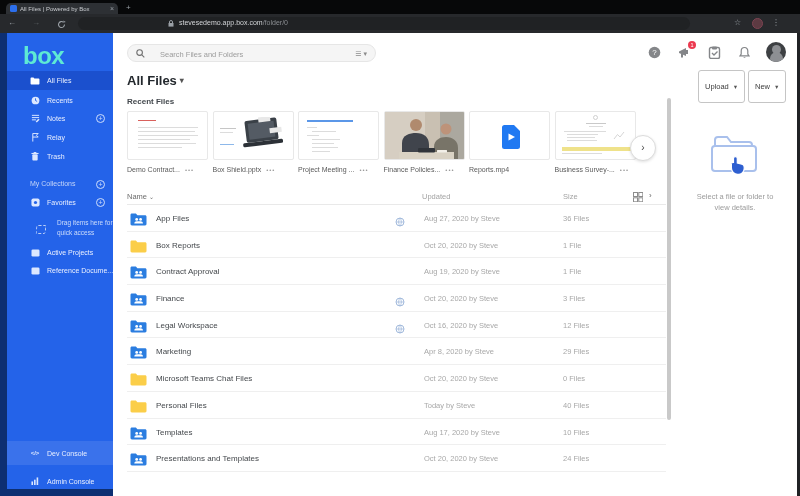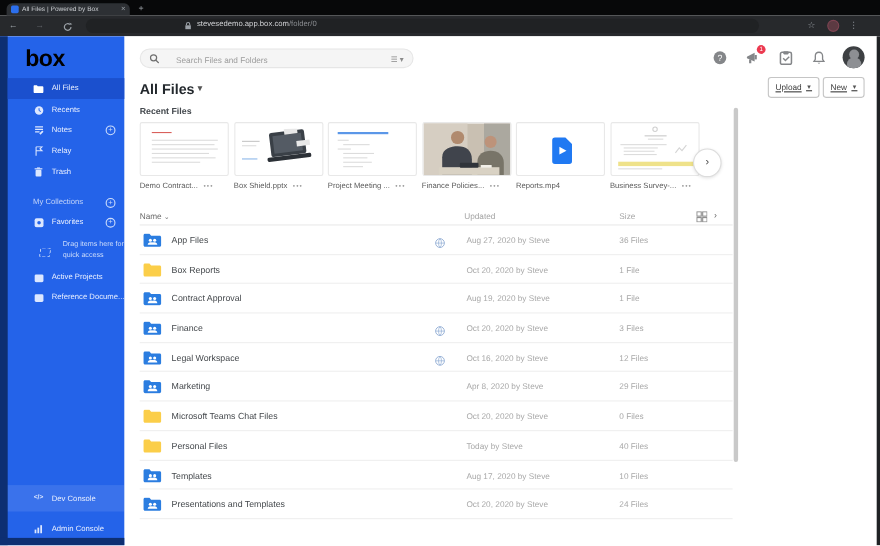--- a/index.html
+++ b/index.html
@@ -22,21 +22,21 @@
 .tb-right { position:absolute; top:4px; font-size:8px; color:#9aa0a6; }
 .chrome-avatar { position:absolute; left:752px; top:3.5px; width:11px; height:11px; border-radius:50%; background:#5c3a42; border:1.5px solid #7e4452; }
 
 
 .app { position:absolute; left:0; top:33px; width:800px; height:463px; background:#fff; }
 .rborder { position:absolute; right:0; top:33px; width:3px; height:463px; background:#202225; }
 
 
 .sidebar { position:absolute; left:0; top:0; width:113px; height:463px; background:#2463e9; }
 .rail { position:absolute; left:0; top:0; width:7px; height:463px; background:#0d2f72; }
-.logo { position:absolute; left:23px; top:9px; font-size:21px; font-weight:bold; color:#000000; letter-spacing:-0.5px; }
+.logo { position:absolute; left:23px; top:9px; font-size:24px; font-weight:bold; color:#5eead4; letter-spacing:-0.5px; }
 .sitem { position:absolute; left:7px; width:106px; height:19px; display:flex; align-items:center; }
 .sitem.selected { background:#1b50ce; }
 .sitem .ic { position:absolute; left:23px; width:10px; height:10px; display:flex; align-items:center; justify-content:center; }
 .sitem .lb { position:absolute; left:40px; font-size:7px; color:#e9efff; white-space:nowrap; font-weight:normal; }
 .plus-circle { position:absolute; left:89px; width:9px; height:9px; border:1px solid #cdddfb; border-radius:50%; color:#cdddfb; font-size:7px; line-height:7px; text-align:center; }
 .section-label { position:absolute; left:30px; font-size:7px; color:#c4d5f9; }
 .drag-block { position:absolute; left:7px; top:185px; width:106px; }
 .drag-ic { position:absolute; left:29px; top:7px; width:10px; height:9px; border:1px dashed #bcd0f7; border-radius:2px; transform:skewX(-8deg); }
 .drag-tx { position:absolute; left:50px; top:0; font-size:6.5px; color:#cdddfb; line-height:9.5px; width:58px; text-align:left; }
 .sfooter { position:absolute; left:0; bottom:0; width:113px; height:7px; background:#0d2f72; }
@@ -45,21 +45,21 @@
 .searchbox { position:absolute; left:127px; top:11px; width:249px; height:18px; background:#f5f5f5; border:1px solid #e6e6e6; border-radius:9px; }
 .searchbox .mag { position:absolute; left:8px; top:4px; }
 .searchbox .ph { position:absolute; left:32px; top:5px; font-size:7.5px; color:#9c9c9c; }
 .searchbox .filter { position:absolute; right:8px; top:5px; font-size:7px; color:#8a8a8a; }
 .top-ic { position:absolute; top:13px; width:13px; height:13px; }
 .avatar { position:absolute; left:766px; top:9px; width:20px; height:20px; border-radius:50%; background:#3d4043; overflow:hidden; }
 .avatar:after { content:""; position:absolute; left:5.5px; top:3px; width:9px; height:9px; border-radius:50%; background:#8d8f93; box-shadow:0 9px 0 2px #8d8f93; }
 .badge { position:absolute; left:688px; top:8px; width:8px; height:8px; background:#ec3a50; border-radius:50%; color:#fff; font-size:5.5px; text-align:center; line-height:8px; }
 .page-title { position:absolute; left:127px; top:40px; font-size:13px; font-weight:bold; color:#23282d; }
 .page-title .caret { font-size:8px; color:#555; vertical-align:2px; margin-left:3px; }
-.btn { position:absolute; top:37px; height:19px; background:#fff; border:1px solid #c5c5c5; border-radius:3px; font-size:7.5px; color:#3c3c3c; display:flex; align-items:center; padding:0 6px;text-decoration:underline; }
+.btn { position:absolute; top:37px; height:33px; background:#fff; border:1px solid #c5c5c5; border-radius:3px; font-size:7.5px; color:#3c3c3c; display:flex; align-items:center; padding:0 6px; }
 .btn .caret { font-size:5.5px; color:#555; margin-left:4px; }
 .btn.upload { left:698px; }
 .btn.new { left:748px; }
 
 
 .recent-label { position:absolute; left:127px; top:64px; font-size:8px; font-weight:bold; color:#43484d; }
 .card { position:absolute; top:78px; width:81px; }
 .thumb { width:81px; height:49px; background:#fff; border:1px solid #e8e8e8; border-radius:2px; position:relative; overflow:hidden; }
 .cname { margin-top:6px; font-size:7px; color:#5a5a5a; white-space:nowrap; display:flex; align-items:center; }
 .cname .dots { color:#9b9b9b; margin-left:5px; letter-spacing:1px; font-size:6px; }
@@ -499,15 +499,25 @@
               <path d="M4.3 10.6 C4.3 9 5.5 8.2 6.7 8.2 C7.4 8.2 8.2 8.5 8.65 8.3 C9.1 8.5 9.9 8.2 10.6 8.2 C11.8 8.2 13 9 13 10.6 Z" fill="#fff"></path>
             </svg></span>
     <span class="fname">Presentations and Templates</span>
 
     <span class="fupd">Oct 20, 2020 by Steve</span>
     <span class="fsize">24 Files</span>
         </div>
       </div>
 
     <div class="vscroll"></div>
+    <div class="details">
+      <div class="det-ill">
+        <svg width="58" height="48" viewBox="0 0 58 48">
+          <path d="M9 13 V7 a3 3 0 0 1 3 -3 H21 L25 9 H43 a3 3 0 0 1 3 3 V13" fill="none" stroke="#a9c0ec" stroke-width="2"></path>
+          <rect x="6" y="13" width="44" height="25" rx="3" fill="#fff" stroke="#a9c0ec" stroke-width="2"></rect>
+          <path d="M27.5 30 V25.5 a1.9 1.9 0 0 1 3.8 0 V30 l4.6 1.2 a3 3 0 0 1 2.3 2.9 v1.4 a5.8 5.8 0 0 1 -5.8 5.8 h-0.8 a6.2 6.2 0 0 1 -6.2 -6.2 V30.5" fill="#2e5fd0" stroke="#fff" stroke-width="1.2"></path>
+        </svg>
+      </div>
+      <div class="det-msg"><span>Select a file or folder to</span><br><span>view details.</span></div>
+    </div>
   </div>
   <div class="rborder"></div>
 </div>
 
 </body></html>

